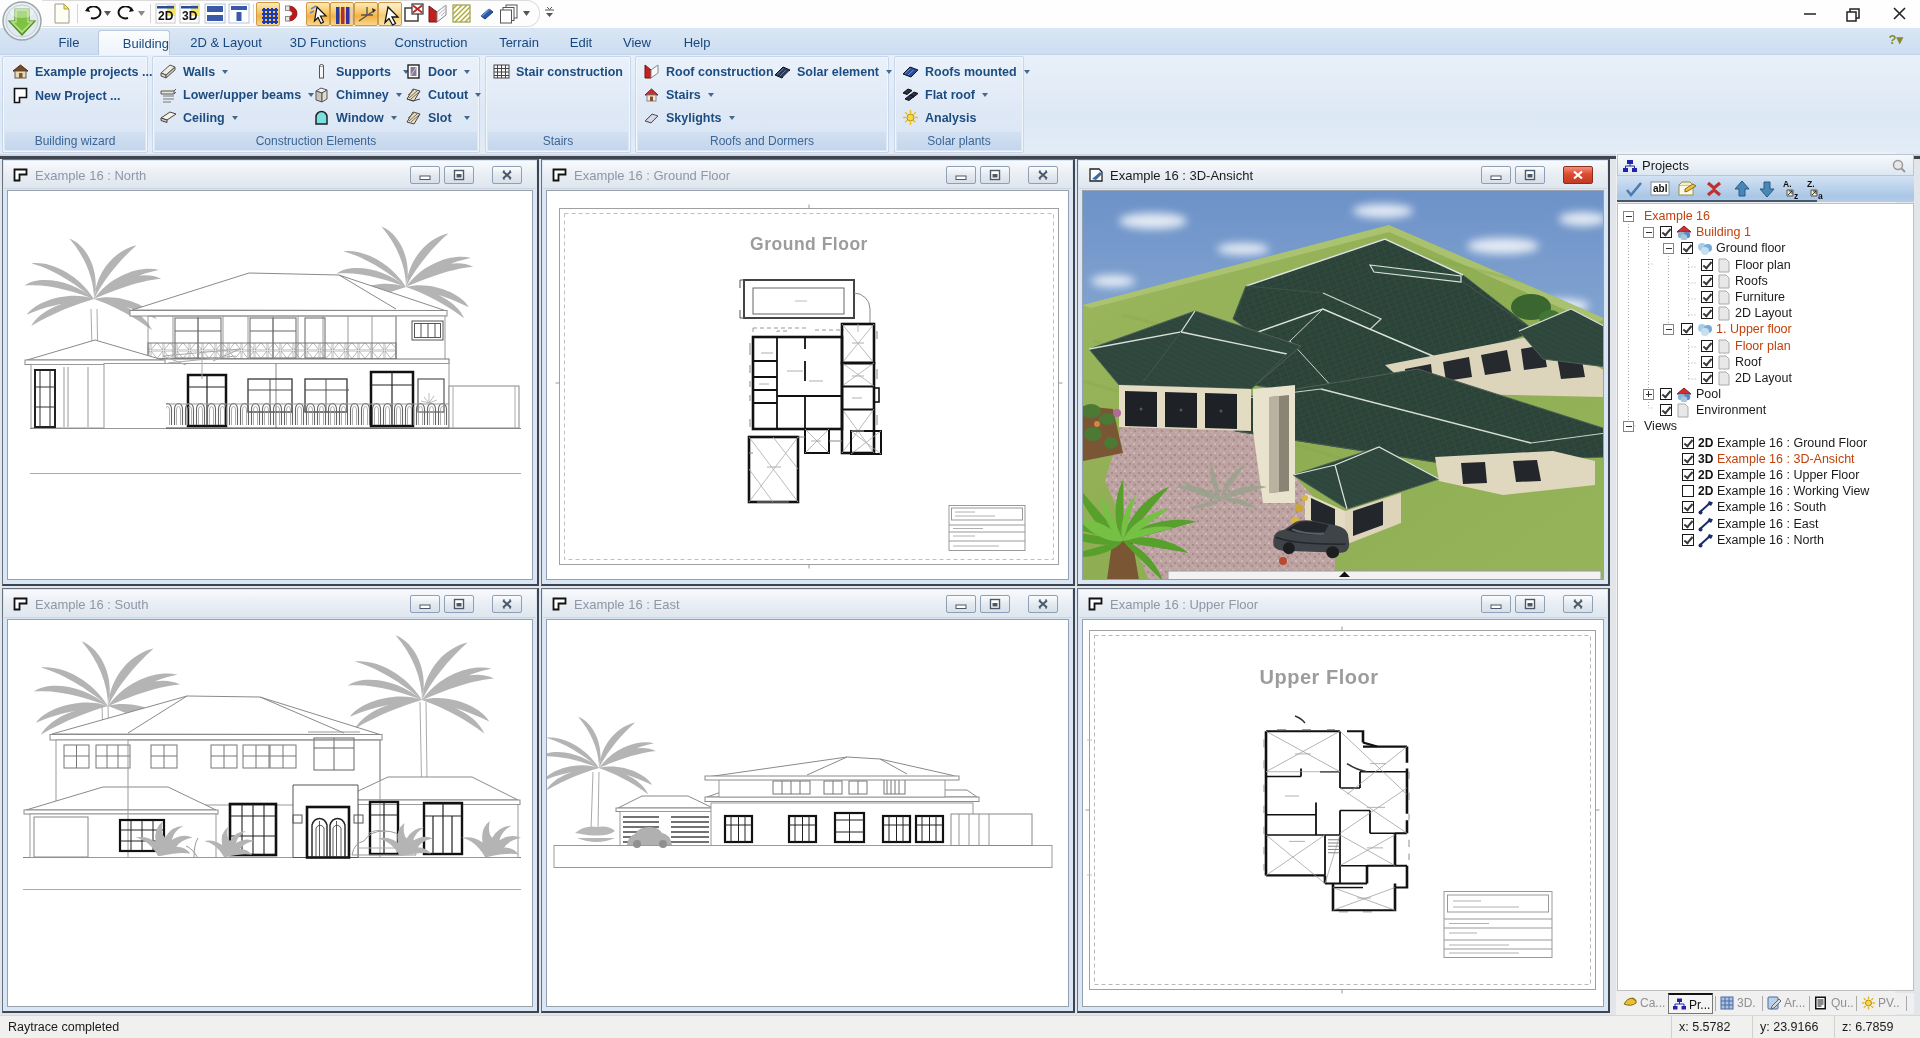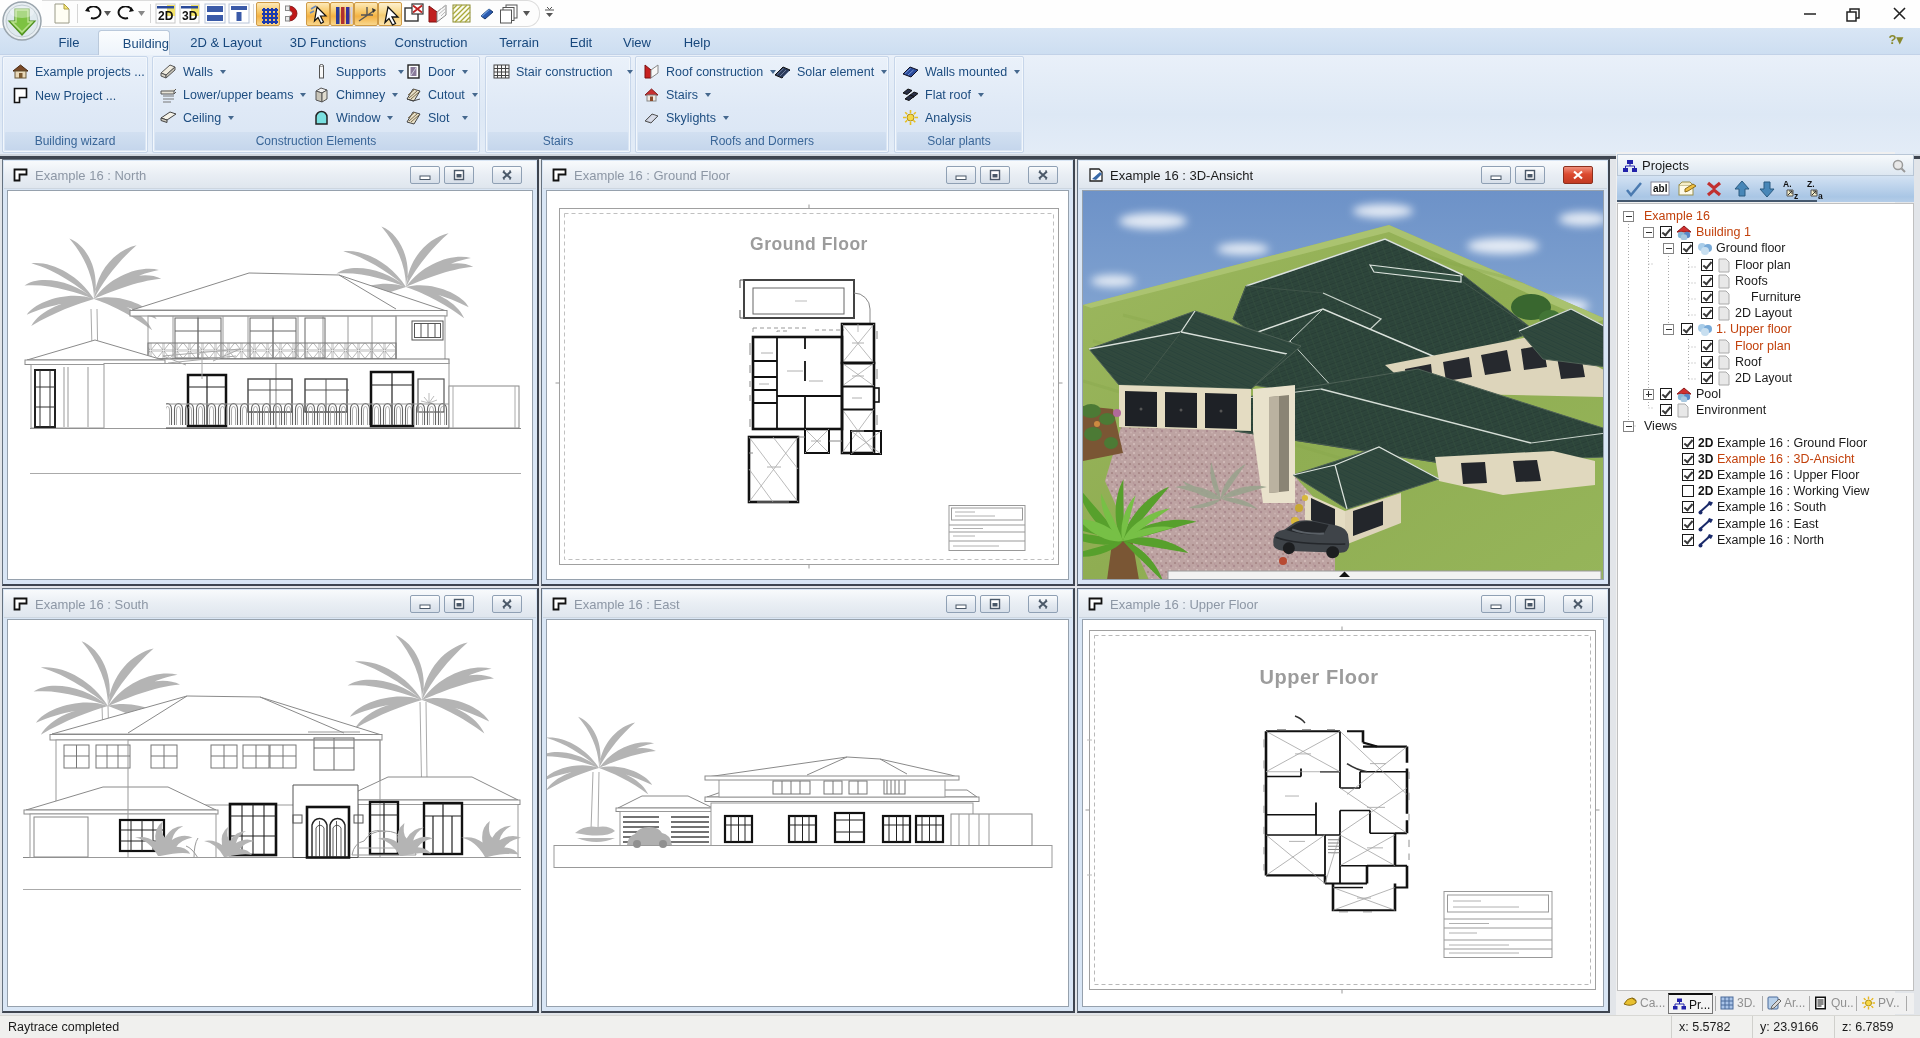--- a/index.html
+++ b/index.html
@@ -20,21 +20,21 @@
 
 #tabrow { left:0; top:28px; width:1920px; height:27px; background:linear-gradient(#d9e6f5,#cddef1); border-bottom:1px solid #c2d2e8; }
 .tab { position:absolute; top:30px; height:25px; line-height:26px; font-size:13px; color:#17477c; text-align:center; }
 .tab.active { background:linear-gradient(#fbfdfe,#eef4fb); border:1px solid #bac9db; border-bottom:none; border-radius:3.5px 3.5px 0 0; color:#1a4a7e; }
 #helpq { right:17px; top:32px; color:#88882c; font-weight:bold; font-size:13px; }
 
 
 #ribbon { left:0; top:55px; width:1920px; height:99px; background:linear-gradient(#e9f0f9,#dde8f5 60%,#e3ecf7); }
 .rgroup { position:absolute; top:56px; height:97px; background:linear-gradient(#eaf1fa,#dfe9f6 55%,#d9e5f4); border:1px solid #c7d6ea; border-radius:2px; box-shadow:inset 0 0 0 1px #f2f7fc; }
 .rcap { position:absolute; left:2px; right:2px; bottom:2px; height:18px; background:linear-gradient(#d2e0f1,#c5d6ec); text-align:center; font-size:12px; color:#3a6698; line-height:18px; border-radius:1px; }
-.ritem { position:absolute; height:20px; font-size:12.5px; color:#1d4d80; white-space:nowrap; }
+.ritem { position:absolute; height:20px; font-size:12.5px; color:#1d4d80; white-space:nowrap;font-weight:bold; }
 .ritem .ic { display:inline-block; width:17px; height:17px; vertical-align:-4px; }
 .ritem .ic svg { display:block; }
 .ritem .lbl { margin-left:6px; }
 .ritem .dd { display:inline-block; margin-left:7px; width:0; height:0; border-left:3.5px solid transparent; border-right:3.5px solid transparent; border-top:4px solid #45688e; vertical-align:2px; }
 
 
 #ribsep { left:0; top:154px; width:1920px; height:5px; background:#cfd6de; border-bottom:3px solid #3e4550; }
 
 
 .win { position:absolute; background:#d9e6f5; border:1px solid #66727f; border-right:2px solid #3e4550; border-bottom:2px solid #3e4550; }
@@ -357,21 +357,21 @@
             <path d="M1 12 L9 4 l7 3 -8 8 z" fill="#2a3a5a" stroke="#111"></path>
             <path d="M3 11.5 L9.5 5.5 M6 13 L12 7 M9 14 L15 8" stroke="#6a7a9a"></path>
           </svg></span><span class="lbl">Solar element</span><span class="dd"></span></div>
     <div class="rcap">Roofs and Dormers</div>
   </div>
 
   <div class="rgroup" style="left:894px;width:130px;">
     <div class="ritem" style="left:7px;top:6px;"><span class="ic"><svg width="17" height="17">
             <path d="M1 11 L8 4 l8 3 -7 7 z" fill="#2a4a9a" stroke="#112"></path>
             <path d="M3 10.5 L8.5 5.5 M6 12 L11.5 7" stroke="#7a9ad8"></path>
-          </svg></span><span class="lbl">Walls mounted</span><span class="dd"></span></div>
+          </svg></span><span class="lbl">Roofs mounted</span><span class="dd"></span></div>
     <div class="ritem" style="left:7px;top:29px;"><span class="ic"><svg width="17" height="17">
             <path d="M1 7 L6 3 l4 1.5 -5 4 z" fill="#2a3048" stroke="#111"></path>
             <path d="M7 10 L12 6 l4 1.5 -5 4 z" fill="#2a3048" stroke="#111"></path>
             <path d="M3 13 L8 9 l4 1.5 -5 4 z" fill="#2a3048" stroke="#111"></path>
           </svg></span><span class="lbl">Flat roof</span><span class="dd"></span></div>
     <div class="ritem" style="left:7px;top:52px;"><span class="ic"><svg width="17" height="17">
             <circle cx="8.5" cy="8.5" r="3.5" fill="#f8d848" stroke="#b09010"></circle>
             <g stroke="#e8c020" stroke-width="1.6">
               <path d="M8.5 1 v3 M8.5 13 v3 M1 8.5 h3 M13 8.5 h3 M3.2 3.2 l2 2 M11.3 11.3 l2 2 M13.8 3.2 l-2 2 M5.2 11.3 l-2 2"></path>
             </g>
@@ -1220,21 +1220,21 @@
         </span>
         <span class="titem" style="left:117px;">Roofs</span>
       </div>
     <div class="trow">
         <span class="cb chk" style="left:83px;"></span>
         <span class="ti" style="left:99px;">
           <svg width="14" height="15">
             <path d="M2 1 h7 l3 3 v10 h-10 z" fill="#e8e8e8" stroke="#aaa"></path>
           </svg>
         </span>
-        <span class="titem" style="left:117px;margin-left:16px;">Furniture</span>
+        <span class="titem" style="left:117px;">Furniture</span>
       </div>
     <div class="trow">
         <span class="cb chk" style="left:83px;"></span>
         <span class="ti" style="left:99px;">
           <svg width="14" height="15">
             <path d="M2 1 h7 l3 3 v10 h-10 z" fill="#e8e8e8" stroke="#aaa"></path>
           </svg>
         </span>
         <span class="titem" style="left:117px;">2D Layout</span>
       </div>

